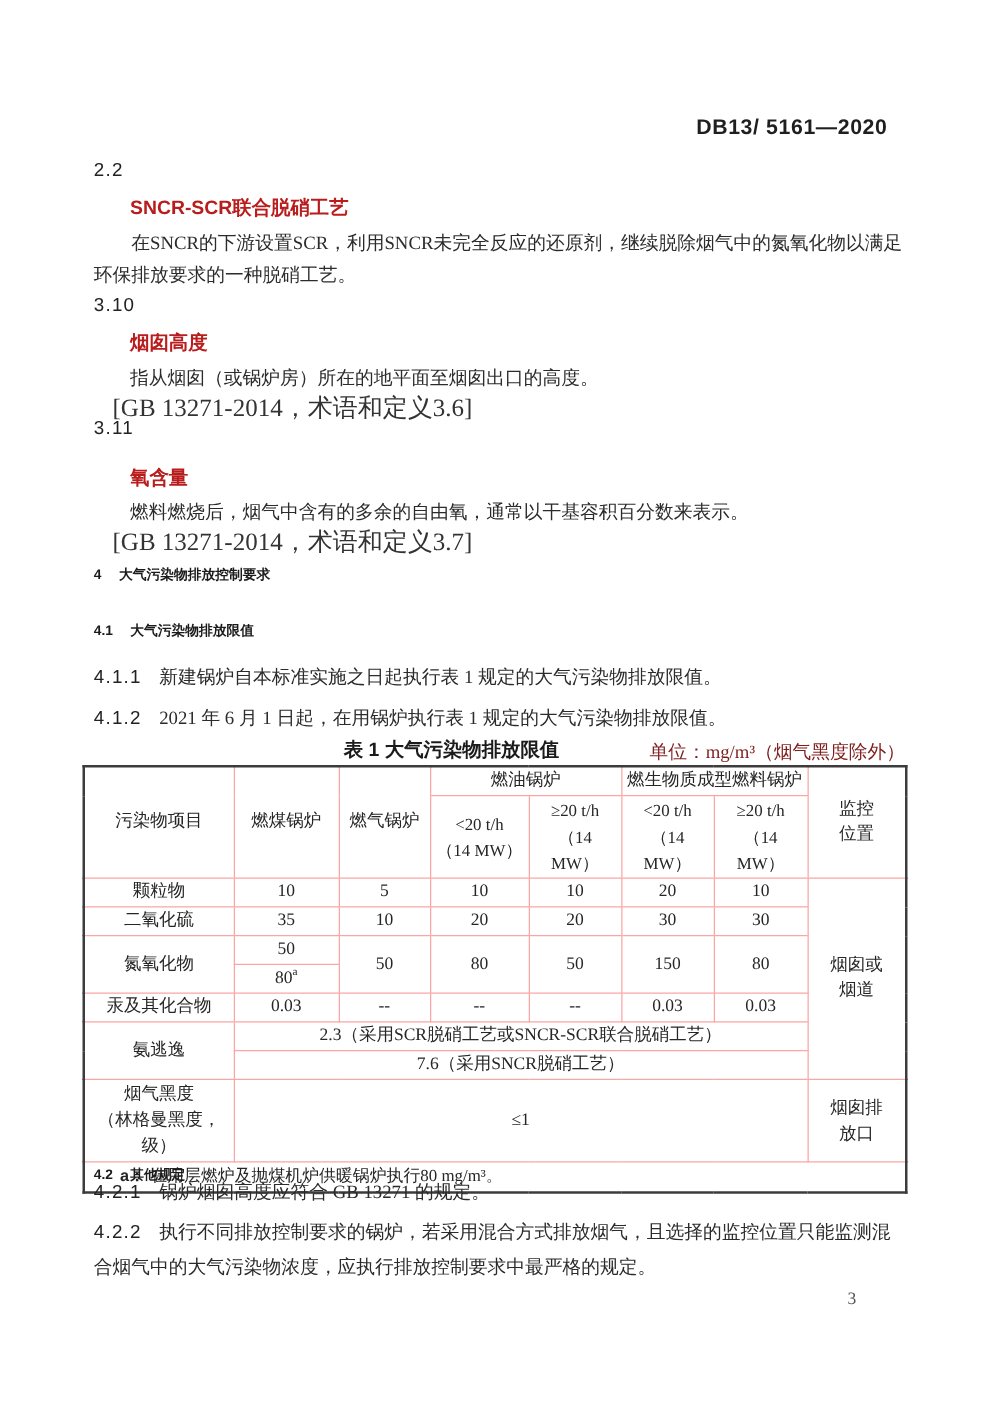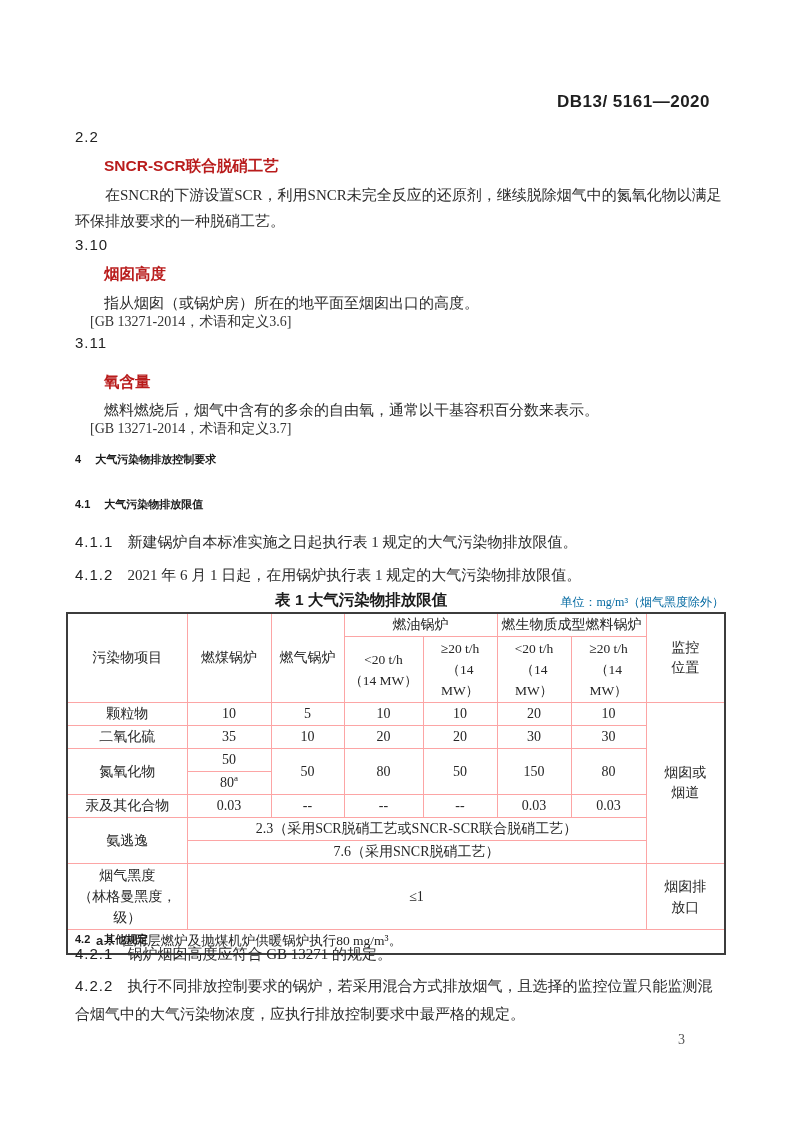--- a/index.html
+++ b/index.html
@@ -17,36 +17,36 @@
   .sans { font-family: "Liberation Sans", sans-serif; text-align: right; }
   .bold { font-weight: bold; }
   .pre  { white-space: pre-line; }
 
   .std-no { font-size: 17px; letter-spacing: 0.5px; color: #1f1f1f; }
 
   .clause-num { font-family: "Liberation Sans", sans-serif; font-size: 15px; color: #222; letter-spacing: 1px; }
   .term-title { font-family: "Liberation Sans", sans-serif; font-weight: bold; font-size: 15.5px; color: #b91c1c; }
   .body-text  { font-size: 15px; line-height: 26px; width: 648px; color: #2b2b2b; }
   .indent2    { text-indent: 2em; }
-  .src-note   { font-size: 14px; color: #333; }
+  .src-note   { font-size: 20px; color: #333; }
 
   .sec-head { font-family: "Liberation Sans", sans-serif; font-weight: bold; font-size: 11px; color: #1b1b1b; }
   .sec-head .gap { display: inline-block; width: 14px; }
 
   .clause-line { font-size: 15px; width: 648px; line-height: 28px; }
   .clause-line .clause-num { margin-right: 14px; }
 
   .caption-row {
     display: grid;
     grid-template-columns: 1fr auto 1.35fr;
     align-items: end;
     width: 658px;
   }
   .tbl-caption { font-family: "Liberation Sans", sans-serif; font-weight: bold; font-size: 15.5px; color: #1b1b1b; }
-  .tbl-unit    { font-size: 12px; text-align: right; color: #0369a1; }
+  .tbl-unit    { font-size: 15px; text-align: right; color: #7f1d1d; }
 
   table.t1 {
     border-collapse: collapse;
     table-layout: fixed;
     width: 658px;
     border: 2px solid #3c3c3c;
     font-size: 14px;
     color: #262626;
   }
   table.t1 td {

